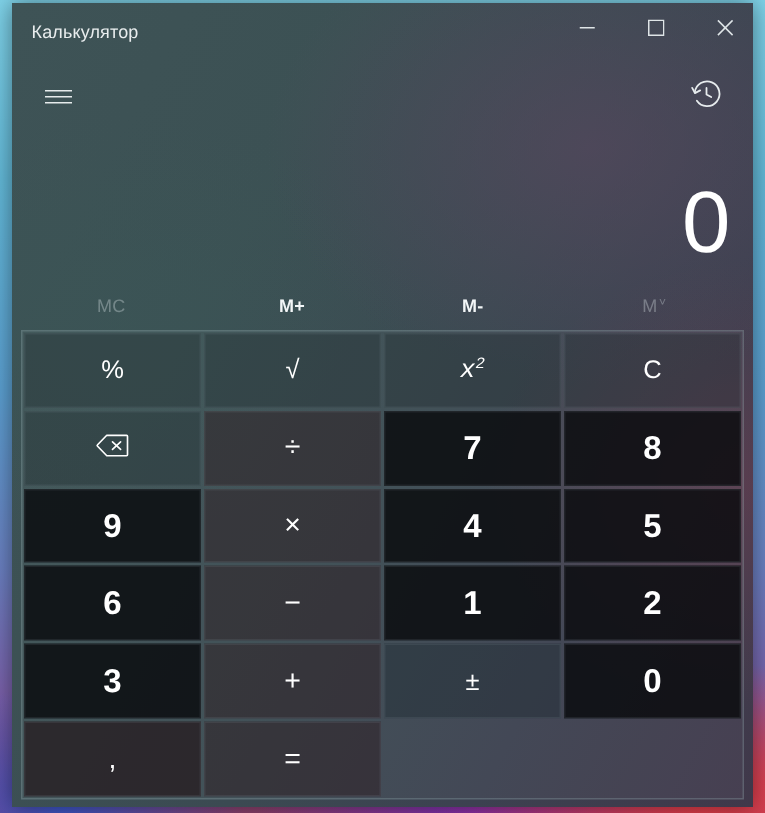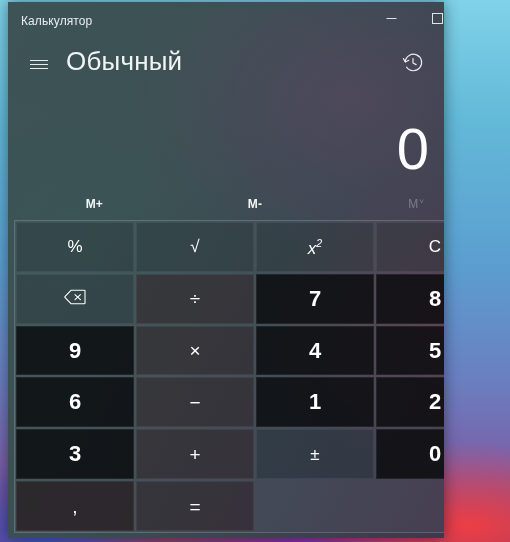--- a/index.html
+++ b/index.html
@@ -22,21 +22,21 @@
       radial-gradient(ellipse 200px 90px at 62% 100%, rgba(120,40,200,0.75) 0%, rgba(80,30,140,0.0) 72%),
       radial-gradient(ellipse 170px 110px at 8% 99%, rgba(40,90,220,0.8) 0%, rgba(30,60,160,0.0) 72%),
       linear-gradient(180deg, #7fd2e8 0%, #63b9d8 22%, #5b9fd0 48%, #6a7fc0 70%, #7a5fa8 86%, #8a3f6a 100%);
   }
 
   
   #window {
     position: absolute;
     left: 8px;
     top: 2px;
-    width: 436px;
+    width: 494px;
     height: 536px;
     overflow: hidden;
     
     background:
       radial-gradient(ellipse 300px 220px at 78% 18%, rgba(92,70,96,0.55) 0%, rgba(92,70,96,0.0) 72%),
       radial-gradient(ellipse 240px 200px at 100% 60%, rgba(120,60,80,0.45) 0%, rgba(120,60,80,0.0) 75%),
       radial-gradient(ellipse 260px 180px at 14% 40%, rgba(58,86,86,0.55) 0%, rgba(58,86,86,0.0) 78%),
       linear-gradient(118deg, #3e5356 0%, #3c5154 30%, #3b4a52 55%, #3c4150 76%, #40384a 100%);
     box-shadow: 0 0 14px rgba(0,0,0,0.45);
   }
@@ -167,21 +167,21 @@
   
   .key.fn   { background: rgba(20,30,34,0.30); font-size: 17px; font-weight: 400; }
   
   .key.num  { background: rgba(6,7,10,0.80); font-size: 22px; font-weight: 700; }
   
   .key.op   { background: rgba(42,22,26,0.46); font-size: 19px; font-weight: 300; }
   .key.op.dark { background: rgba(30,14,18,0.62); }
   .key.lite { background: rgba(26,38,44,0.40); }
 
   .key .glyph { pointer-events: none; line-height: 1; }
-  .key .glyph.italic { font-style: italic; font-family: Liberation Sans, sans-serif; }
+  .key .glyph.italic { font-style: italic; font-family: Liberation Mono, monospace; }
   .sup { font-size: 0.62em; vertical-align: super; font-style: italic; }
   .frac-num { font-size: 0.66em; vertical-align: super; }
   .frac-den { font-style: italic; font-family: "Liberation Serif", serif; }
 </style>
 </head>
 <body>
 
 <div id="desktop"></div>
 
 <div id="window">
@@ -214,35 +214,37 @@
   </div>
 
   <div id="hamburger">
     <span class="bars">
       <span class="bar"></span>
         <span class="bar"></span>
         <span class="bar"></span>
     </span>
   </div>
 
-  <div id="mode-title">Обычный</div>
 
   <div id="history-btn">
     <span>
       <svg width="22" height="22" viewBox="0 0 24 24" fill="none" stroke="currentColor" stroke-width="1.3" stroke-linecap="round" stroke-linejoin="round">
         <path d="M3.5 10.5 A9 9 0 1 1 5 16.5"></path>
         <polyline points="1.6,7.2 3.6,11.0 7.4,9.0"></polyline>
         <polyline points="12,7.2 12,12 15.4,13.8"></polyline>
       </svg>
     </span>
   </div>
 
   <div id="display">0</div>
 
   <div id="memory-row">
+    <div class="mem-btn disabled">
+        <span>MC</span>
+      </div>
     <div class="mem-btn">
         <span>M+</span>
       </div>
     <div class="mem-btn">
         <span>M-</span>
       </div>
     <div class="mem-btn disabled">
         <span>M</span>
         <span class="mem-chev">˅</span>
       </div>

